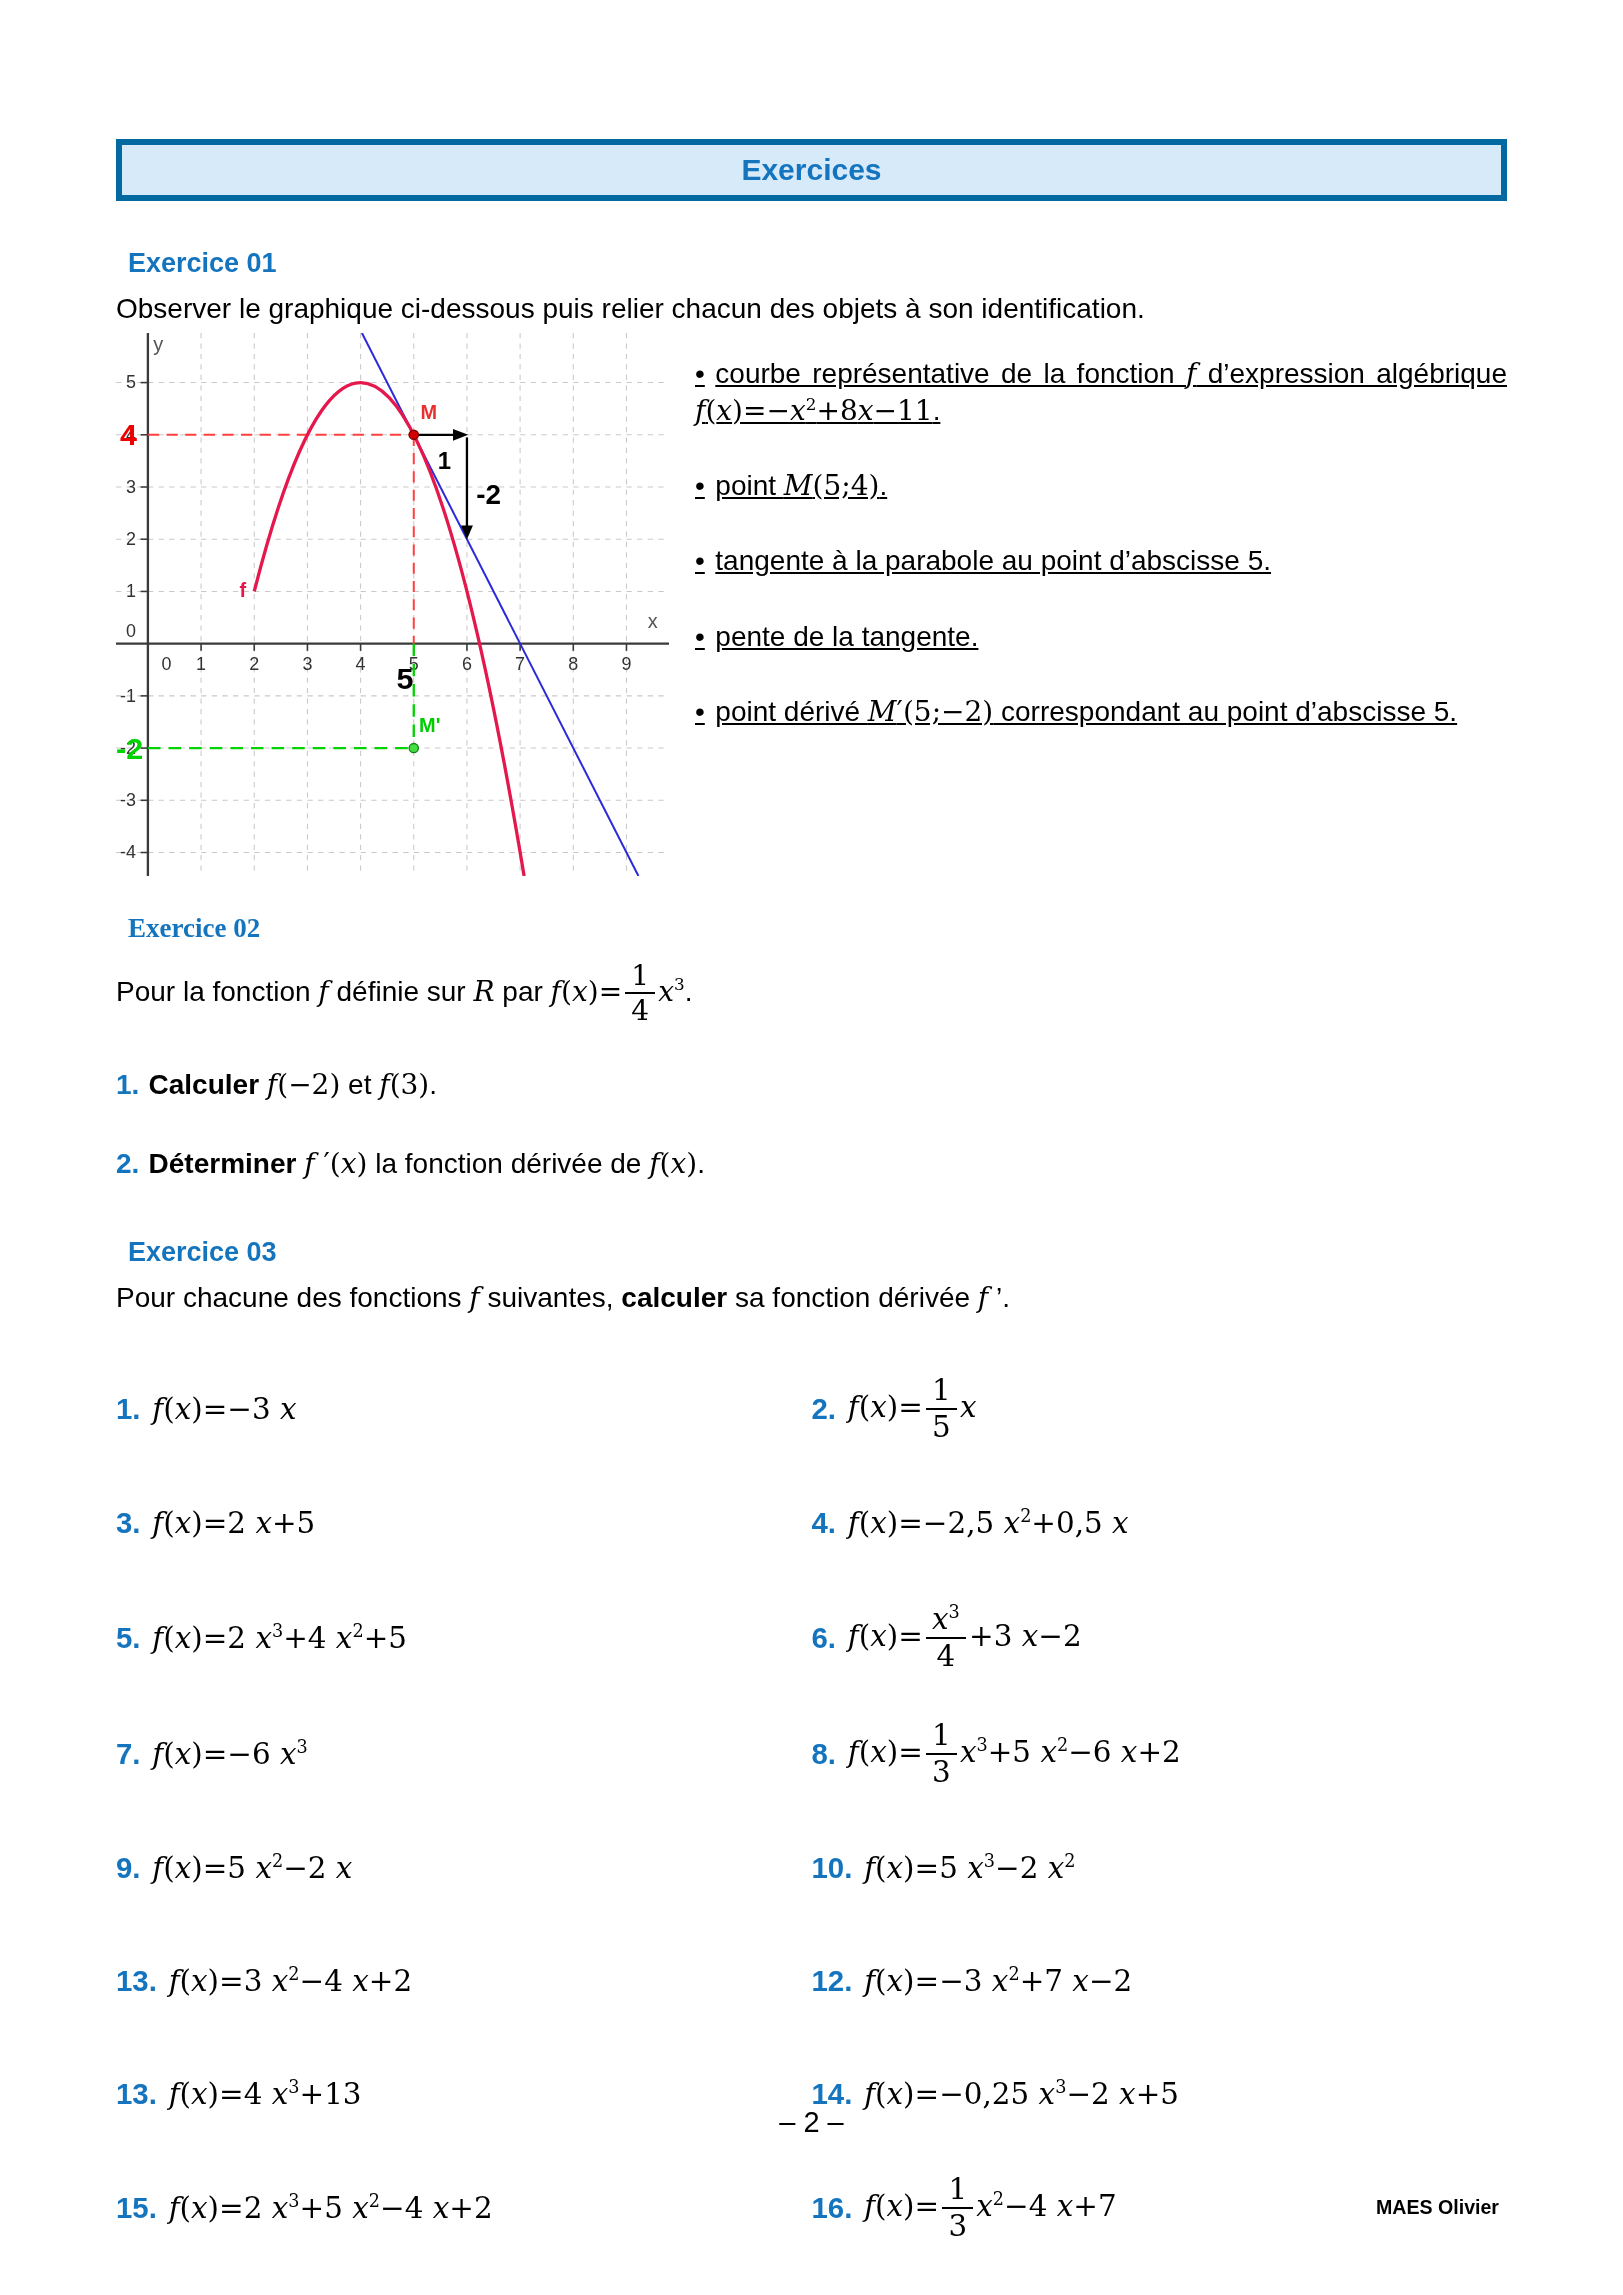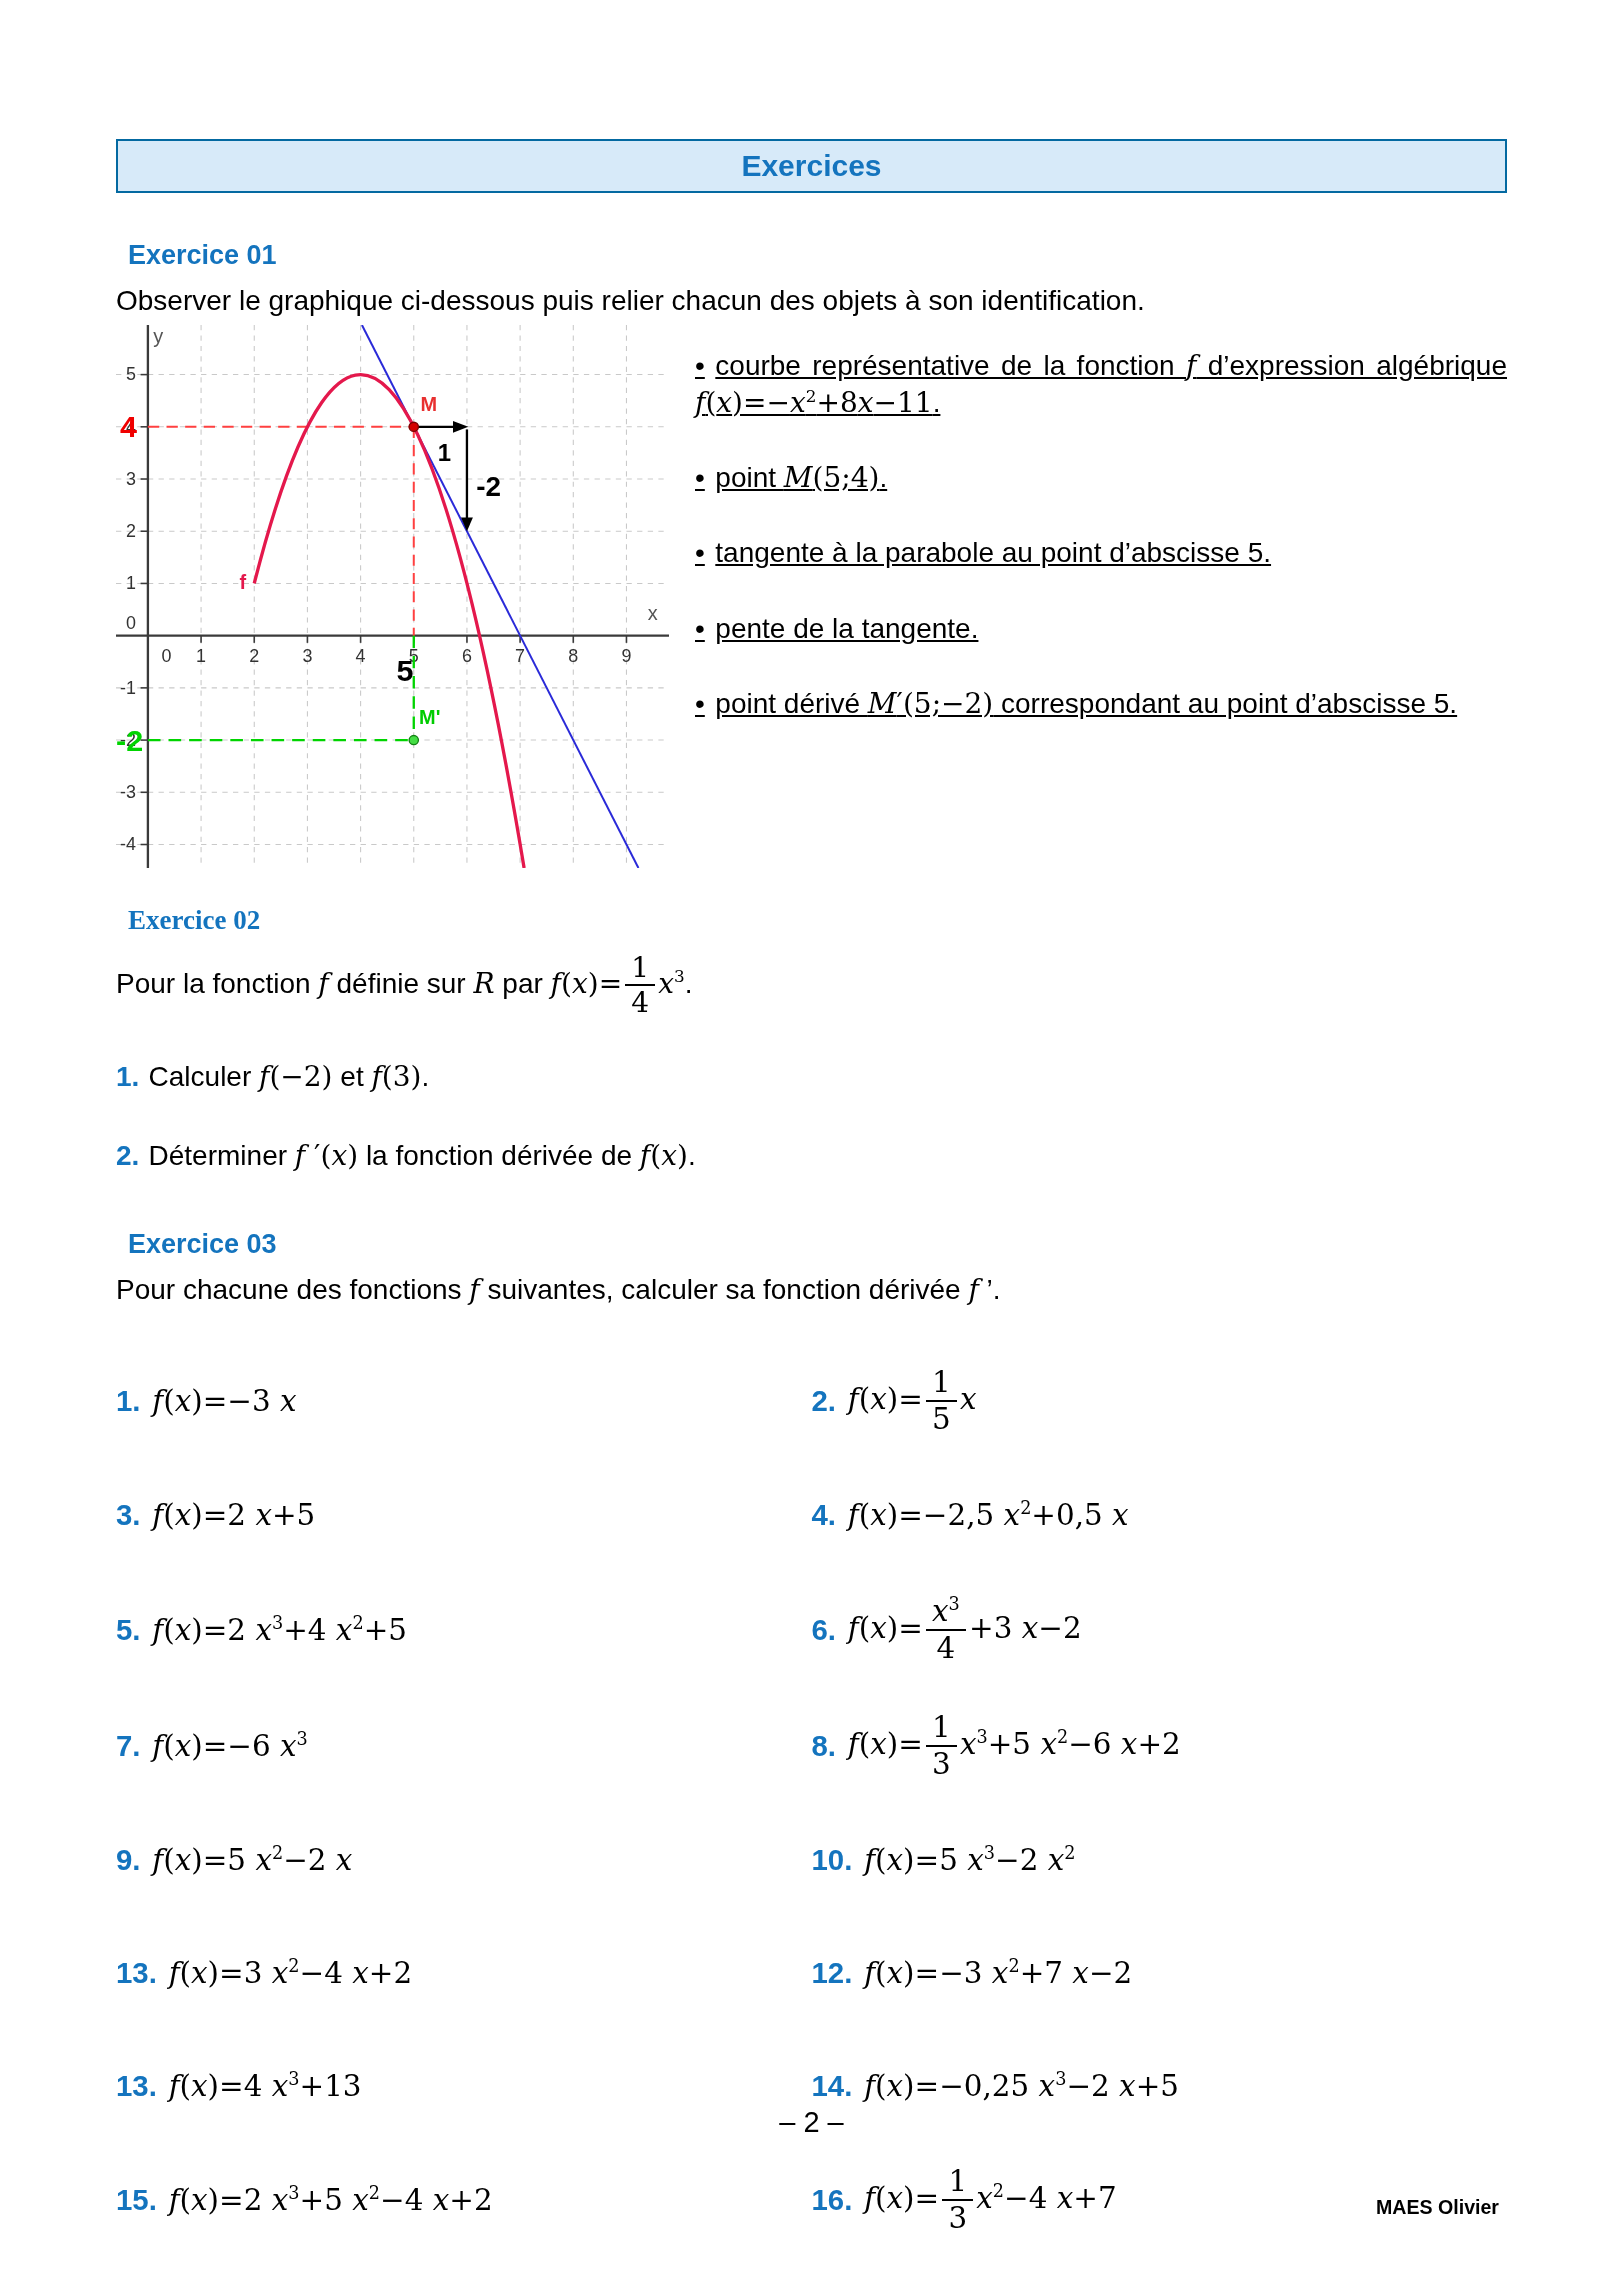--- a/index.html
+++ b/index.html
@@ -1,37 +1,37 @@
 <!DOCTYPE html>
 <html style="font-size:10.5px"><head>
 <meta charset="utf-8">
 <style>
   html,body{margin:0;padding:0;background:#e8e8e8;}
   .page{position:relative;width:1623px;height:2295px;background:#ffffff;margin:0 auto;
         font-family:"Liberation Sans", sans-serif;color:#000;overflow:hidden;}
   .content{padding:0 116px;}
 
-  .banner{margin-top:139px;height:50px;border:2px solid #0369a1;background:#d7eaf9;
+  .banner{margin-top:139px;height:50px;border:6px solid #0369a1;background:#d7eaf9;
           display:flex;align-items:center;justify-content:center;}
   .banner-title{font-size:30px;font-weight:bold;color:#1474be;}
 
   h2.exh{font-size:27px;font-weight:bold;color:#1474be;margin:12px;line-height:1.15;}
   #ex01h{margin-top:47px;}
   .intro{font-size:28px;line-height:1.25;margin:5.2px 0 0 0;}
 
   .cols{display:flex;margin-top:6.5px;}
   .graphbox{flex:0 0 553px;width:553px;height:543px;}
   .bullets{flex:1 1 auto;margin:0;padding:23.6px 0 0 26px;list-style:none;font-size:28px;}
   .bullets li{margin-bottom:39px;text-align:justify;line-height:1.3;text-decoration:underline;}
   .bullets .bu{margin-right:10.5px;}
 
   .mi{font-family:"DejaVu Serif", serif;font-style:italic;}
   .mr{font-family:"DejaVu Serif", serif;}
   sup.mr{font-size:60%;vertical-align:super;line-height:0;}
-  .b{font-weight:normal;}
+  .b{font-weight:bold;}
   .frac{display:inline-flex;flex-direction:column;align-items:center;vertical-align:middle;
         line-height:1.05;font-family:"DejaVu Serif", serif;margin:0 3.3px;}
   .frac .num{border-bottom:2px solid #000;padding:0 5.9px 2px 5.9px;display:block;text-align:center;}
   .frac .den{padding-top:2px;display:block;text-align:center;}
   .frac sup{font-size:60%;vertical-align:super;line-height:0;}
 
   #ex02h{margin-top:37px;font-family:Liberation Serif, serif;}
   .exline{font-size:28px;line-height:1.3;margin:17px 0 0 0;}
   .q{font-size:28px;line-height:1.3;margin:42px 0 0 0;}
   .qnum{color:#1474be;font-weight:bold;margin-right:9.2px;}

